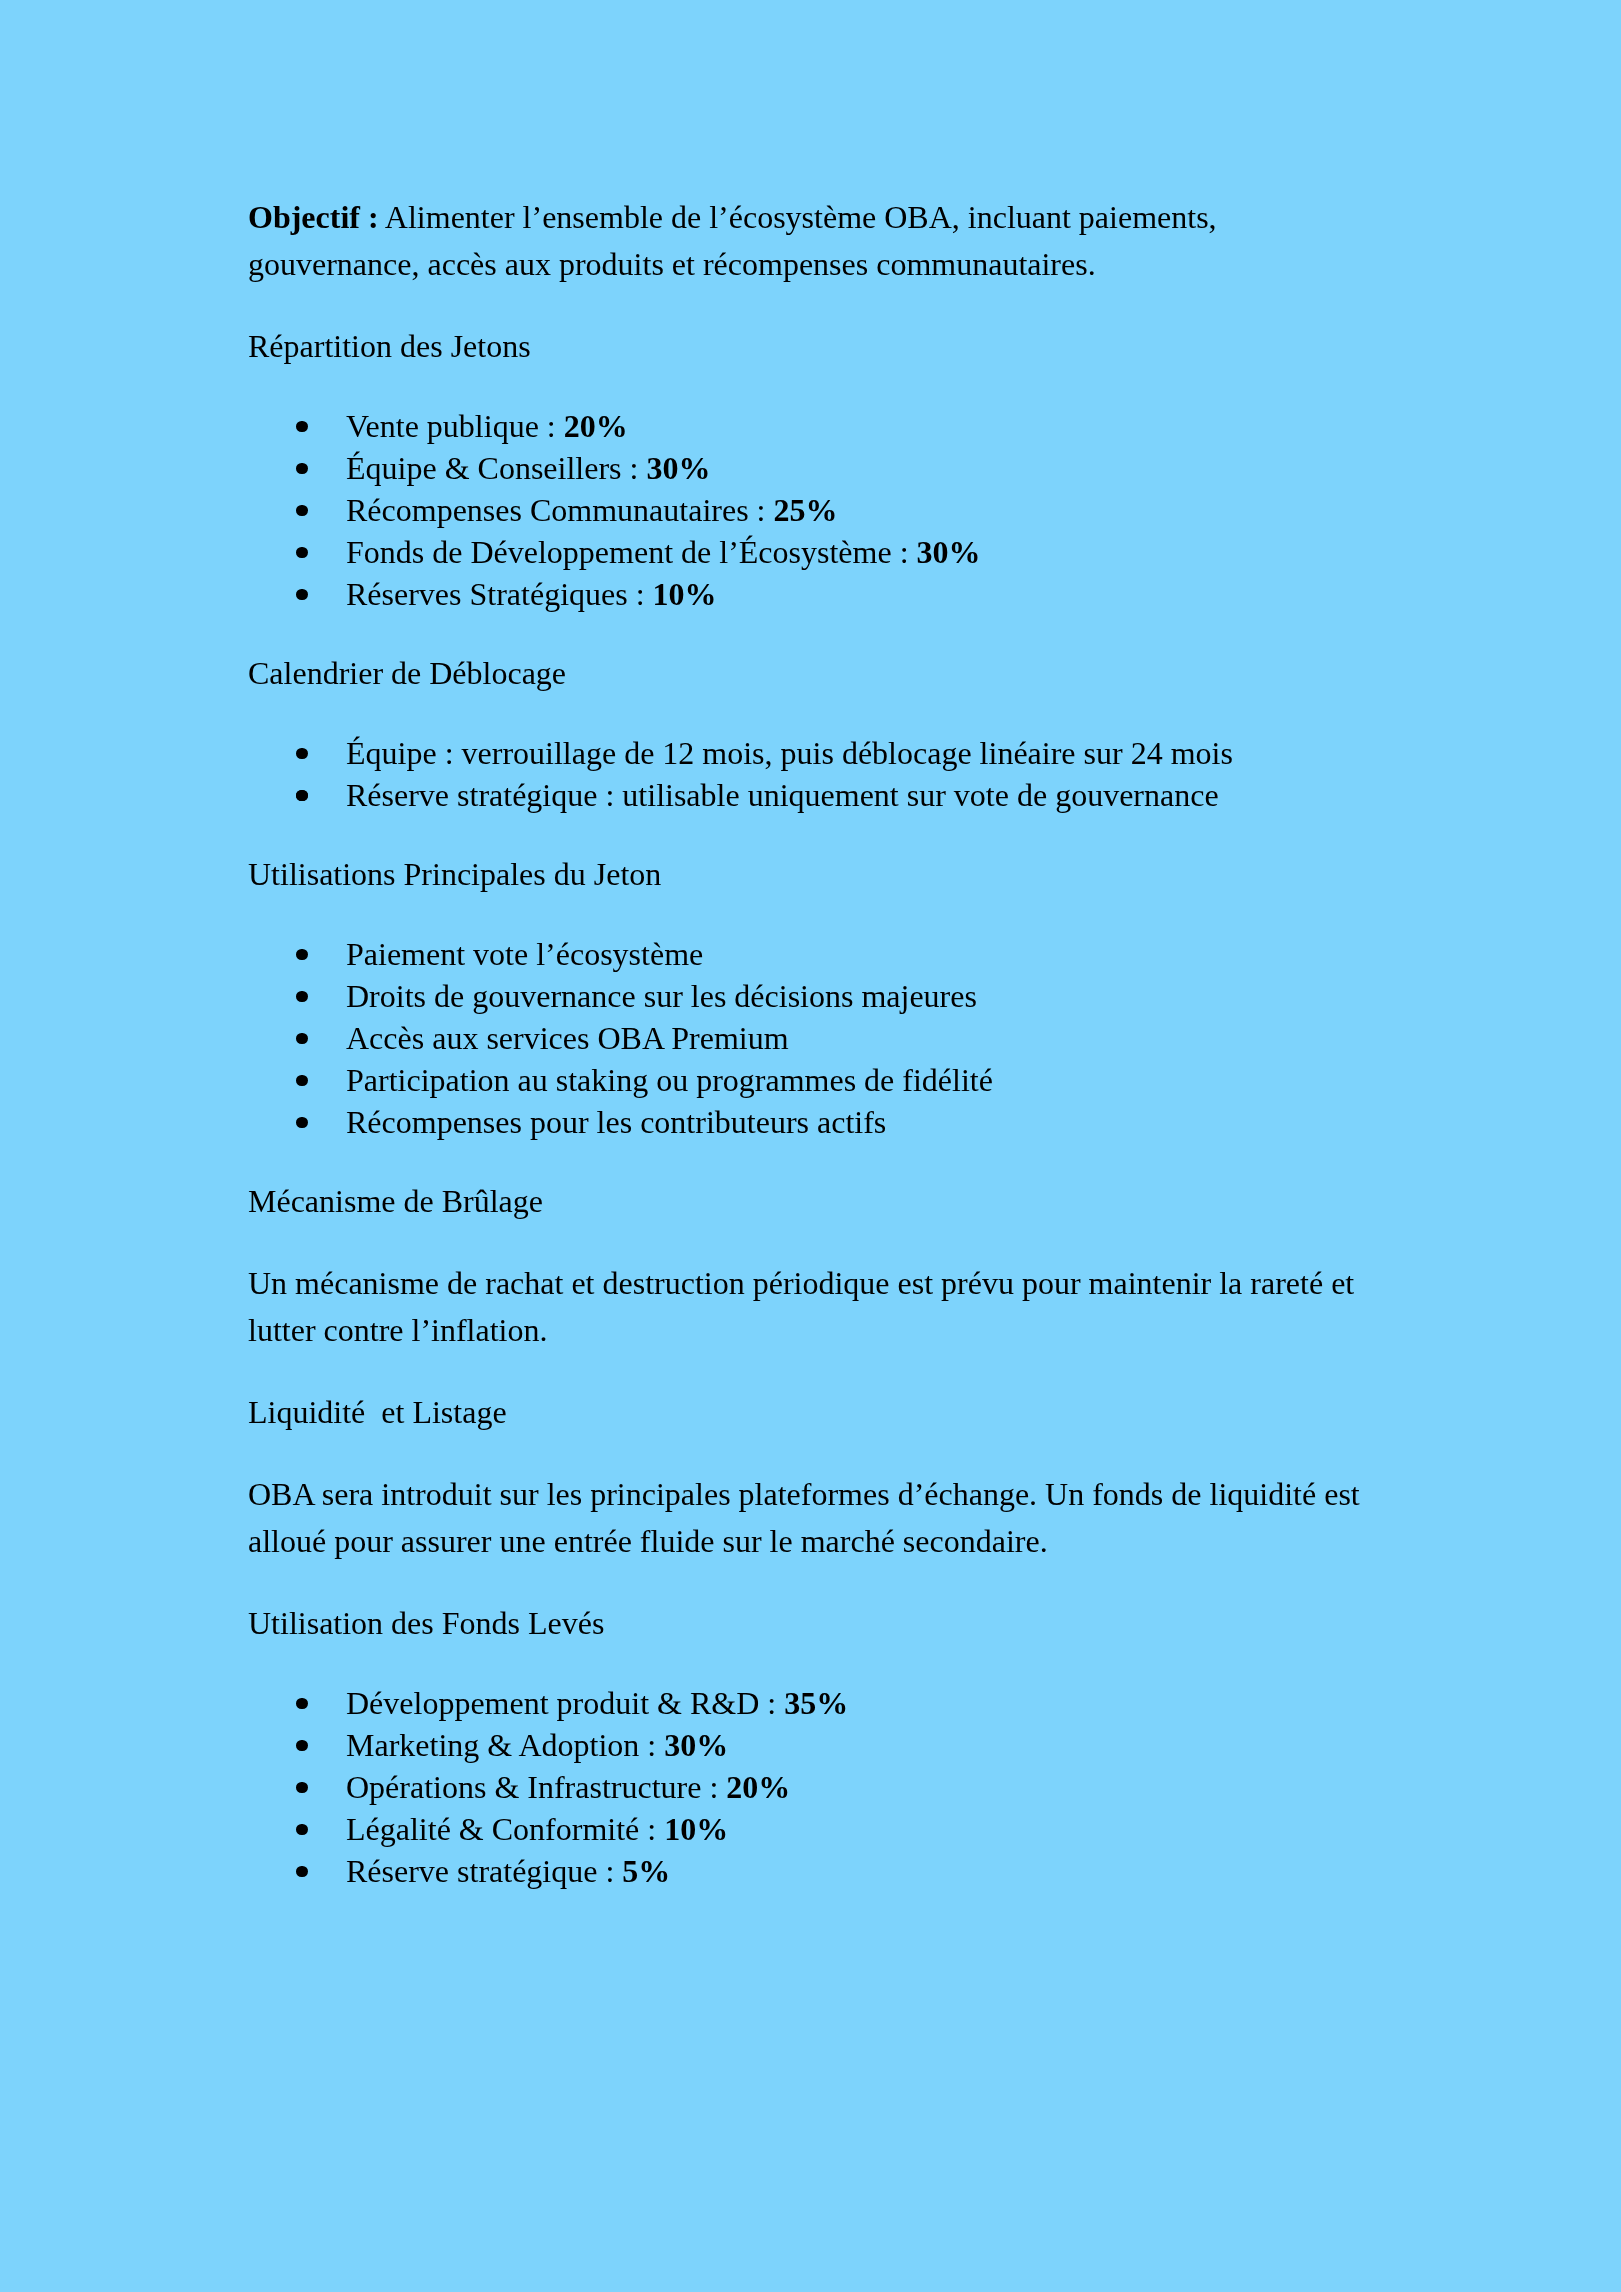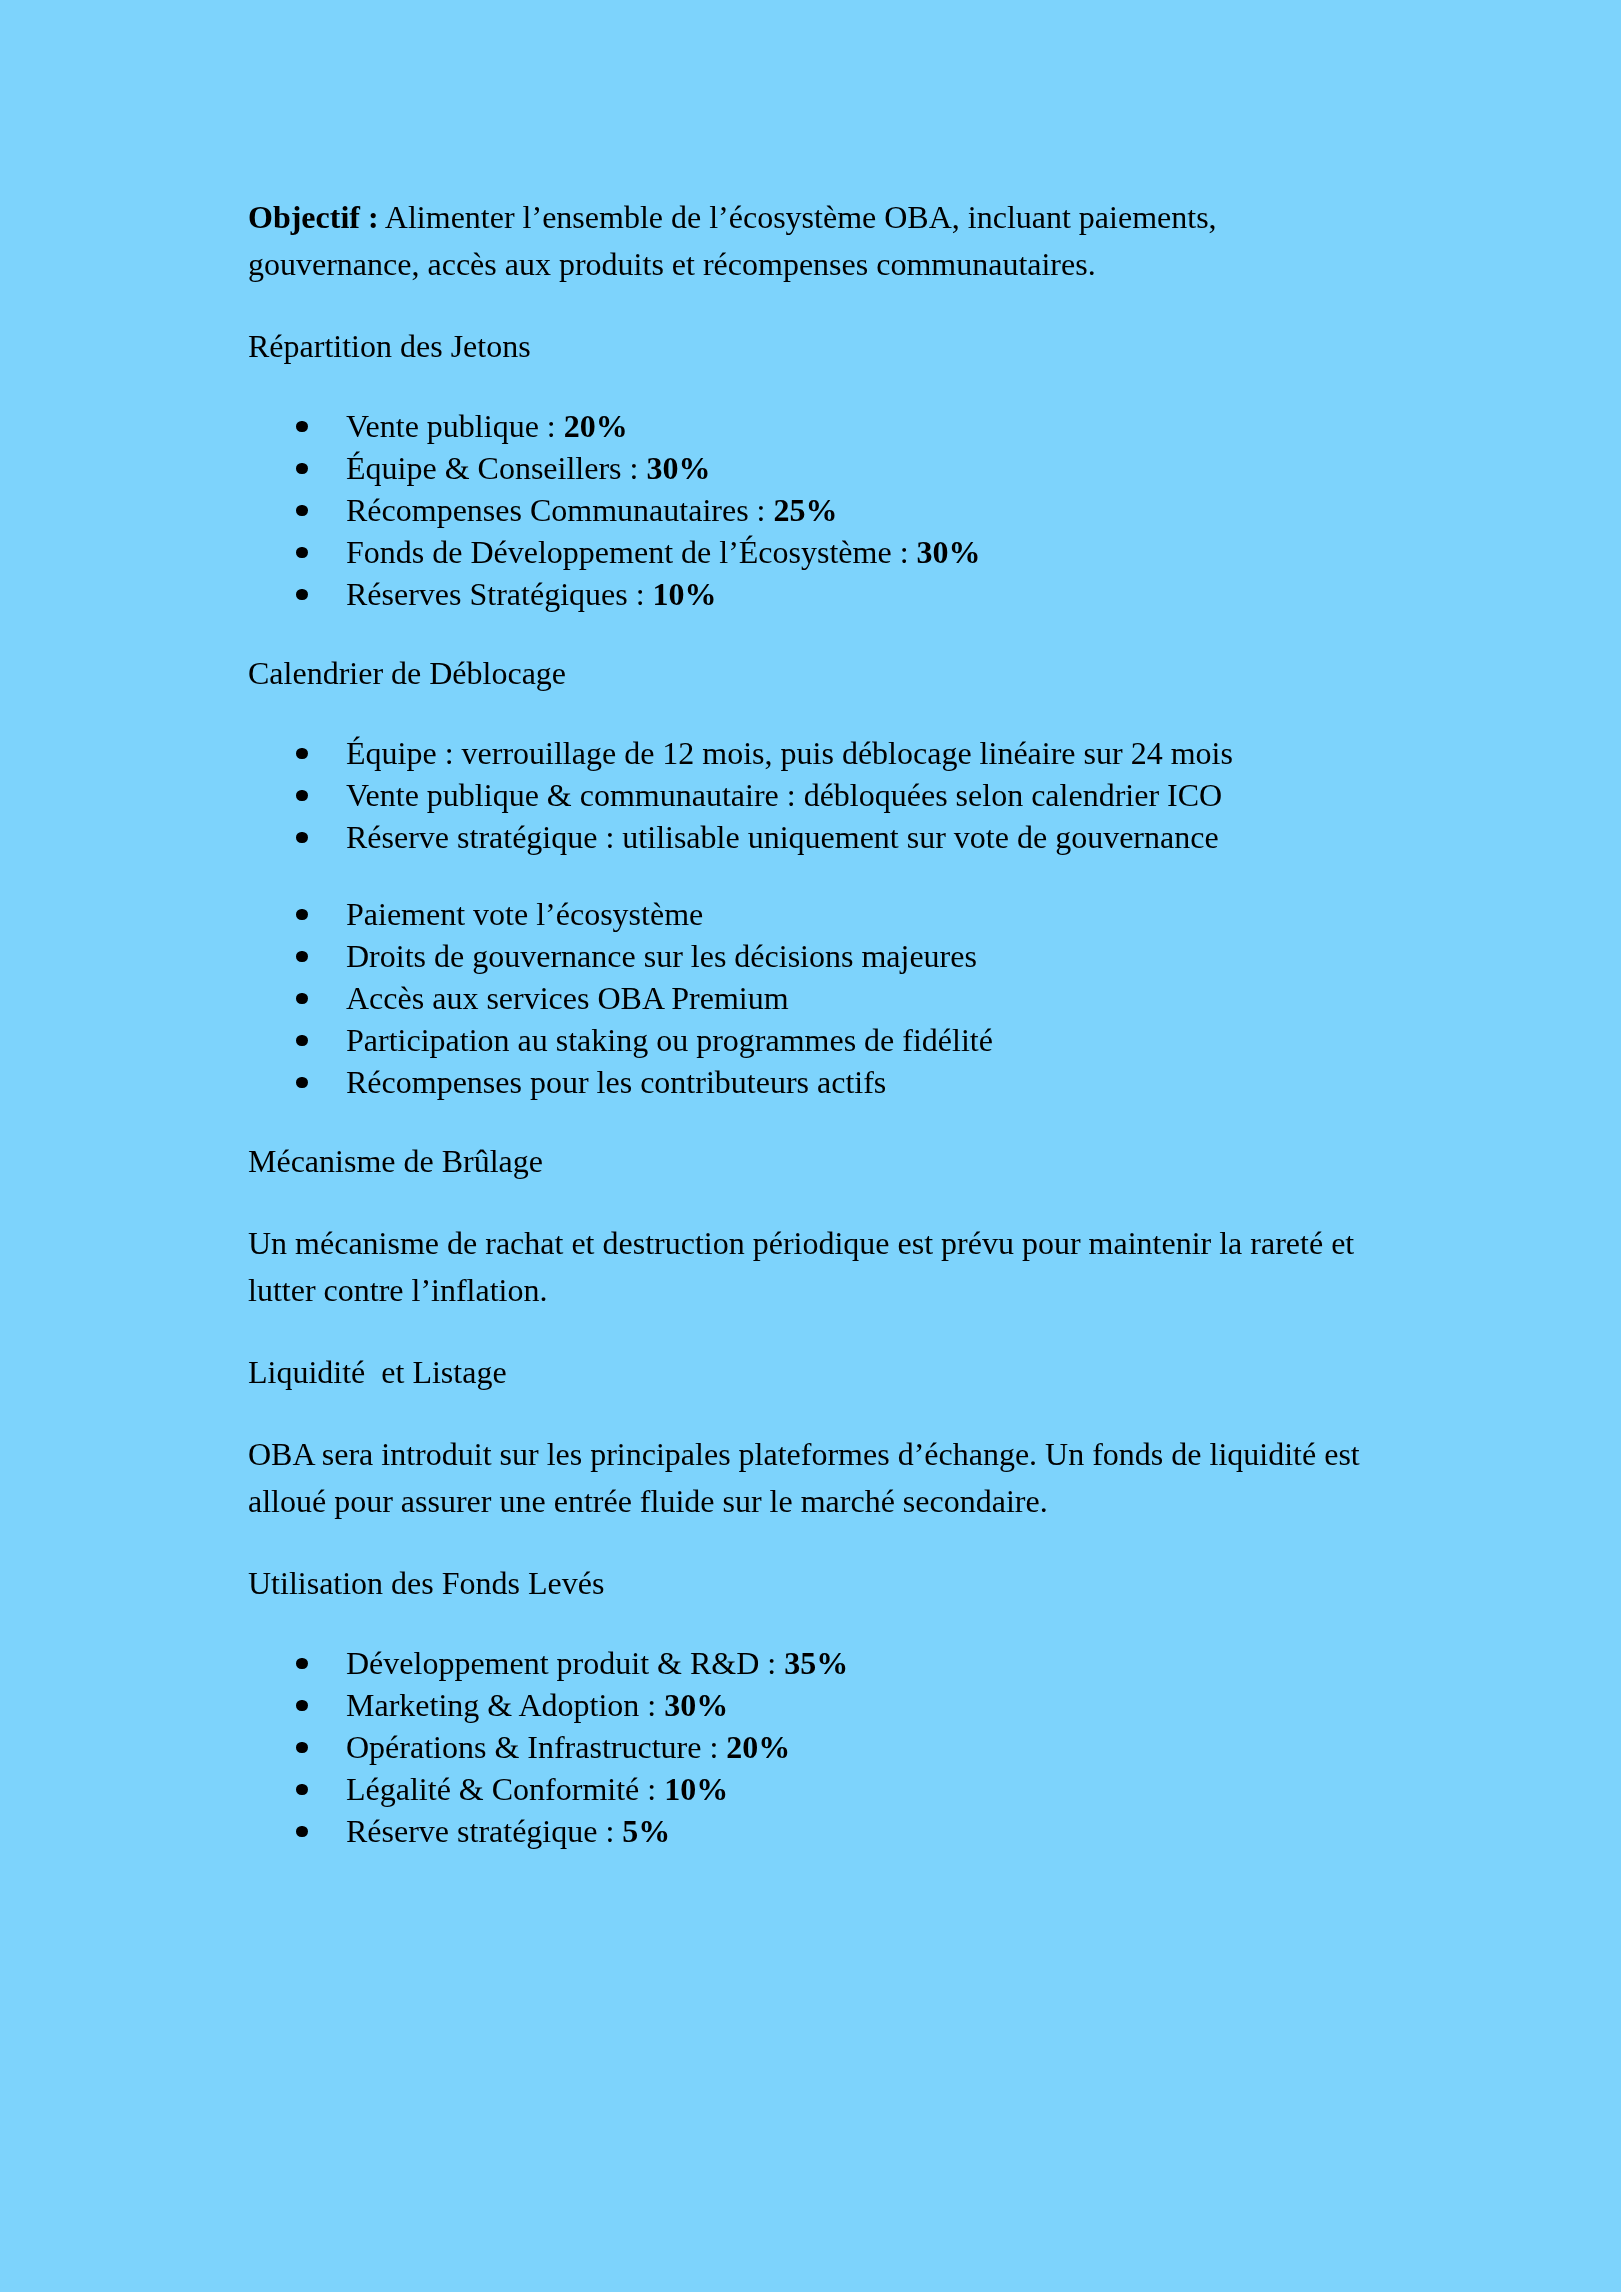--- a/index.html
+++ b/index.html
@@ -54,24 +54,25 @@
     <li><span class="bullet-dot"></span><span>Équipe &amp; Conseillers : </span><span class="bold">30%</span></li>
     <li><span class="bullet-dot"></span><span>Récompenses Communautaires : </span><span class="bold">25%</span></li>
     <li><span class="bullet-dot"></span><span>Fonds de Développement de l’Écosystème : </span><span class="bold">30%</span></li>
     <li><span class="bullet-dot"></span><span>Réserves Stratégiques : </span><span class="bold">10%</span></li>
   </ul>
 
   <p class="heading">Calendrier de Déblocage</p>
 
   <ul class="bullets">
     <li><span class="bullet-dot"></span><span>Équipe : verrouillage de 12 mois, puis déblocage linéaire sur 24 mois</span></li>
-    <li><span class="bullet-dot"></span><span>Vente publique &amp; communautaire : débloquées selon calendrier ICO</span></li>
+    <li><span class="bullet-dot"></span></li>
     <li><span class="bullet-dot"></span><span>Réserve stratégique : utilisable uniquement sur vote de gouvernance</span></li>
   </ul>
 
+  <p class="heading">Utilisations Principales du Jeton</p>
 
   <ul class="bullets">
     <li><span class="bullet-dot"></span><span>Paiement vote l’écosystème</span></li>
     <li><span class="bullet-dot"></span><span>Droits de gouvernance sur les décisions majeures</span></li>
     <li><span class="bullet-dot"></span><span>Accès aux services OBA Premium</span></li>
     <li><span class="bullet-dot"></span><span>Participation au staking ou programmes de fidélité</span></li>
     <li><span class="bullet-dot"></span><span>Récompenses pour les contributeurs actifs</span></li>
   </ul>
 
   <p class="heading">Mécanisme de Brûlage</p>

